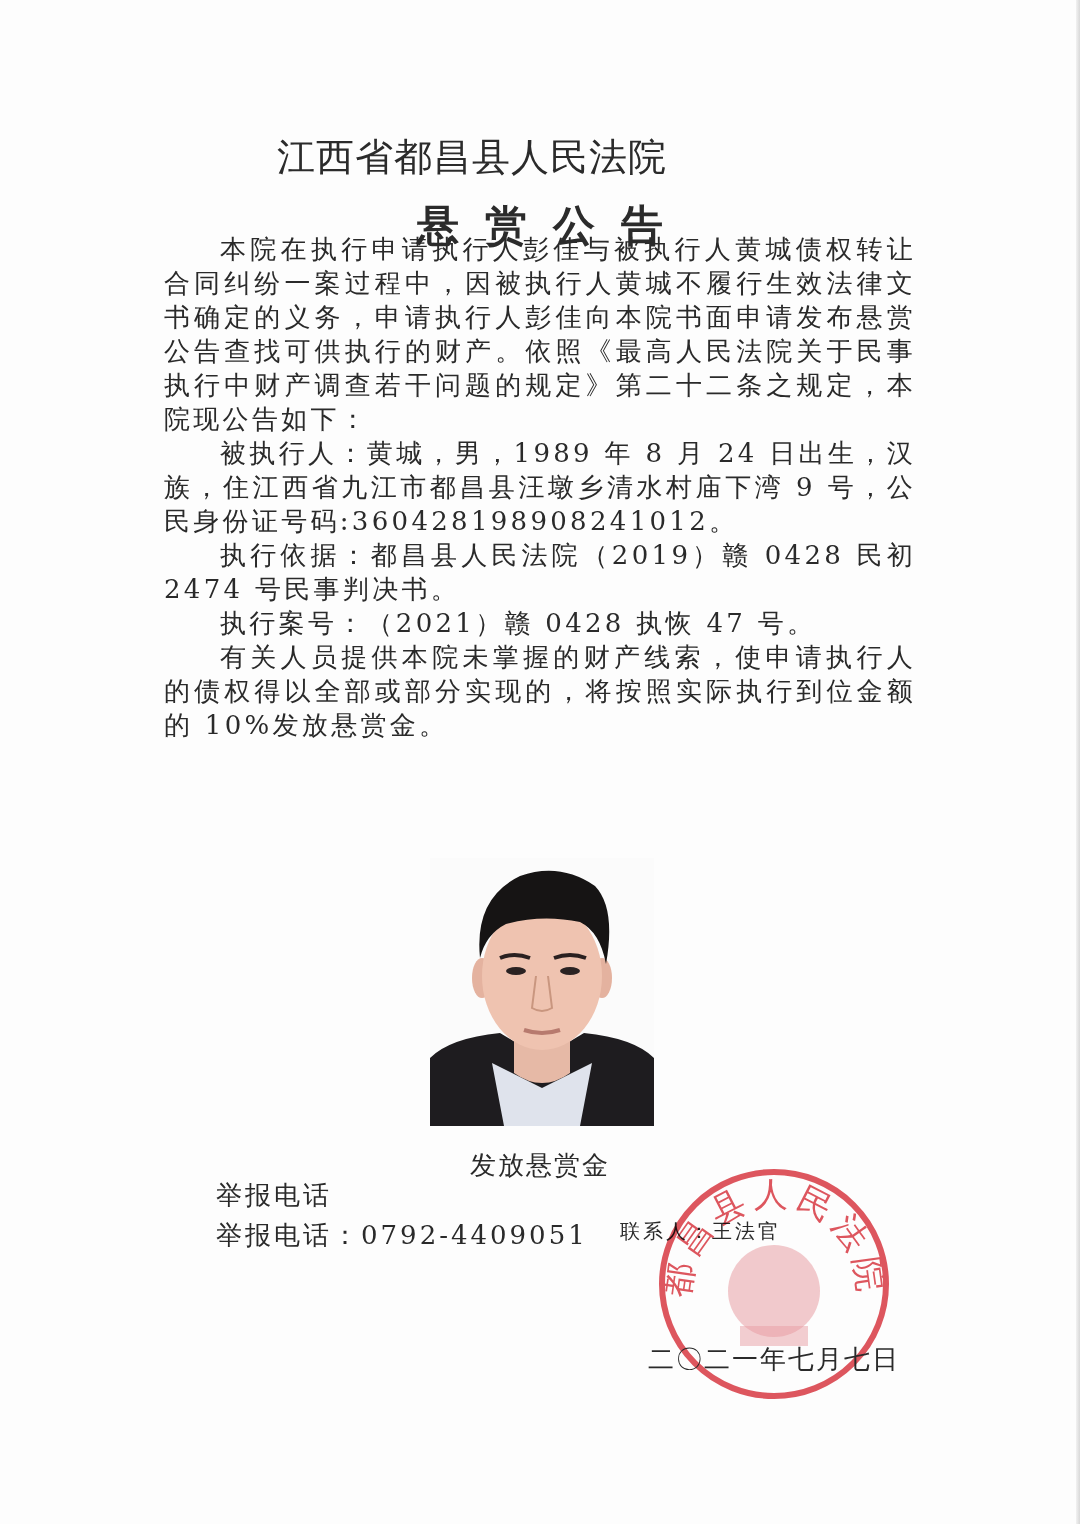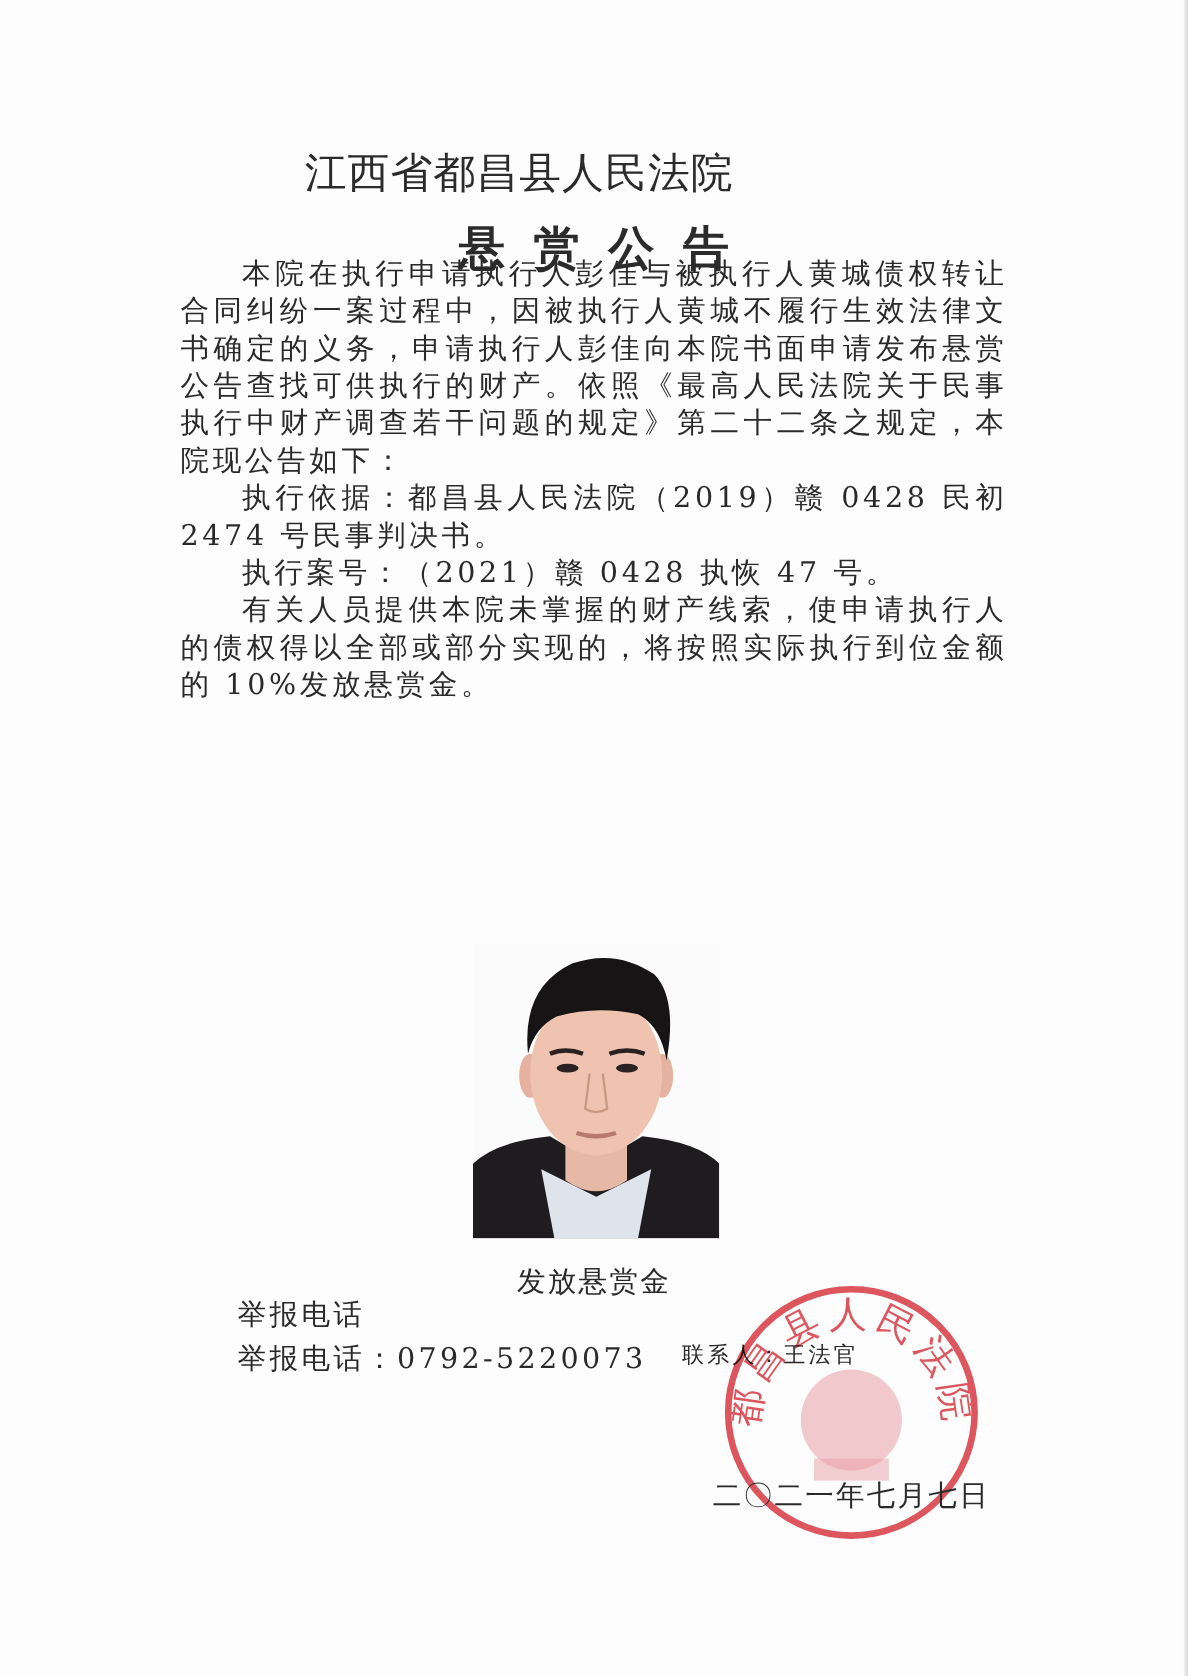--- a/index.html
+++ b/index.html
@@ -61,20 +61,21 @@
 </head>
 <body>
 
 <div class="page-edge"></div>
 
 <div class="title1">江西省都昌县人民法院</div>
 <div class="title2">悬赏公告</div>
 
 <div class="body-text">
   <p class="indent">本院在执行申请执行人彭佳与被执行人黄城债权转让合同纠纷一案过程中，因被执行人黄城不履行生效法律文书确定的义务，申请执行人彭佳向本院书面申请发布悬赏公告查找可供执行的财产。依照《最高人民法院关于民事执行中财产调查若干问题的规定》第二十二条之规定，本院现公告如下：</p>
+  <p class="indent">被执行人：黄城，男，1989 年 8 月 24 日出生，汉族，住江西省九江市都昌县汪墩乡清水村庙下湾 9 号，公民身份证号码:360428198908241012。</p>
   <p class="indent">执行依据：都昌县人民法院（2019）赣 0428 民初 2474 号民事判决书。</p>
   <p class="indent">执行案号：（2021）赣 0428 执恢 47 号。</p>
   <p class="indent">有关人员提供本院未掌握的财产线索，使申请执行人的债权得以全部或部分实现的，将按照实际执行到位金额的 10%发放悬赏金。</p>
 </div>
 
 <div class="photo">
   <svg width="224" height="268" viewBox="0 0 224 268">
     <rect width="224" height="268" fill="#fbfbfb"></rect>
 
     <path d="M0 200 Q20 180 70 175 L112 200 L154 175 Q204 180 224 200 L224 268 L0 268 Z" fill="#1e1c1f"></path>
@@ -98,21 +99,21 @@
 
     <path d="M106 118 L102 150 Q112 156 122 150 L118 118" stroke="#c9967f" stroke-width="2" fill="none"></path>
 
     <path d="M94 172 Q112 178 130 172" stroke="#b77a6e" stroke-width="4" fill="none"></path>
   </svg>
 </div>
 
 <div class="caption">发放悬赏金</div>
 
 <div class="closing">举报电话</div>
-<div class="phone">举报电话：0792-5220073</div>
+<div class="phone">举报电话：0792-4409051</div>
 <div class="contact">联系人：王法官</div>
 
 <svg class="seal" viewBox="0 0 236 236">
   <defs>
     <path id="sealArc" d="M38 150 A84 84 0 1 1 198 150"></path>
   </defs>
   <circle cx="118" cy="118" r="112" fill="none" stroke="#d8323c" stroke-width="6"></circle>
   <text font-size="34" fill="#d8323c" font-family="DejaVu Sans, sans-serif" letter-spacing="6">
     <textPath href="#sealArc" startOffset="50%" text-anchor="middle">都昌县人民法院</textPath>
   </text>

